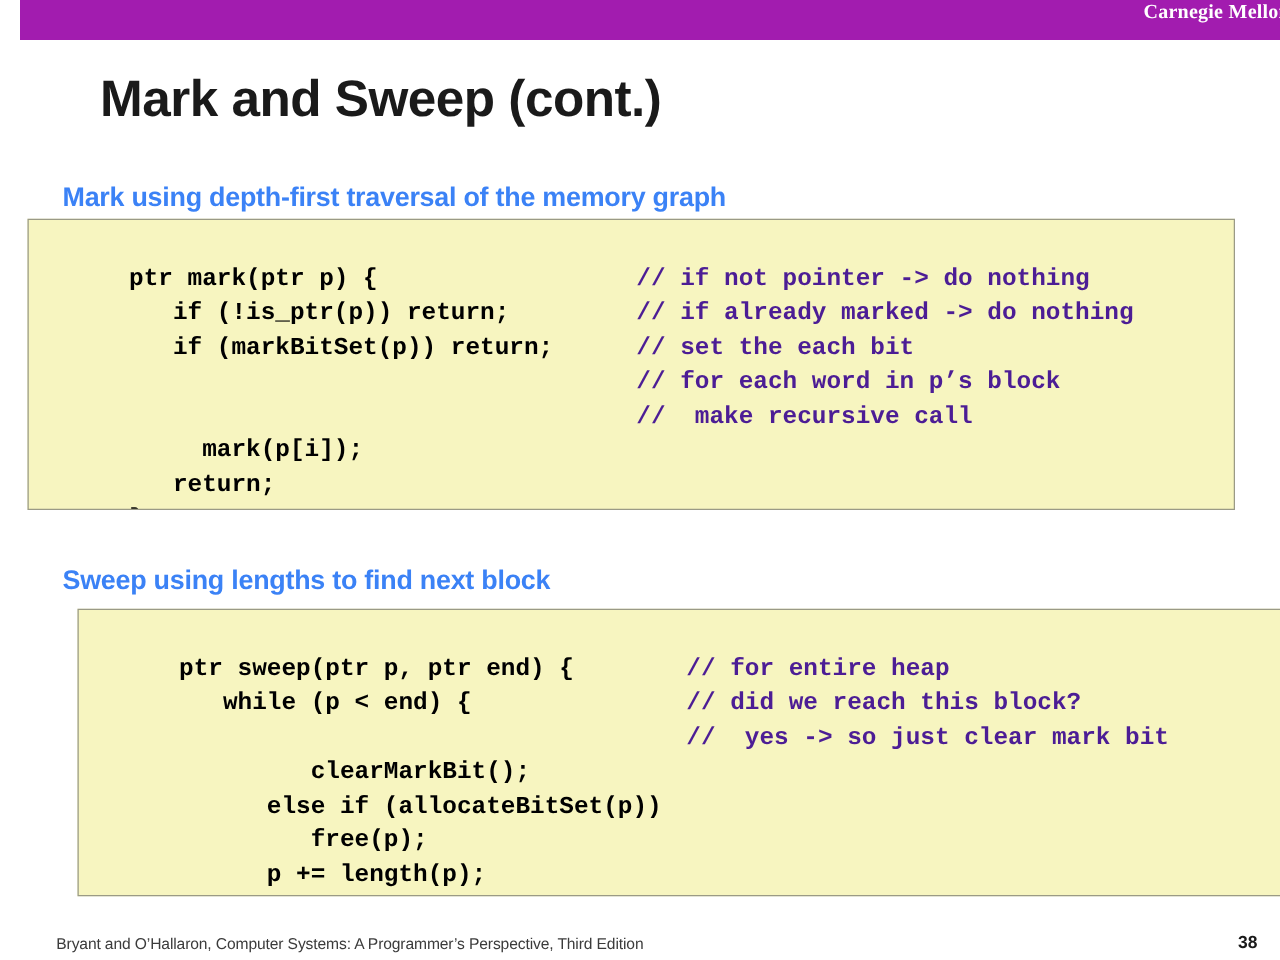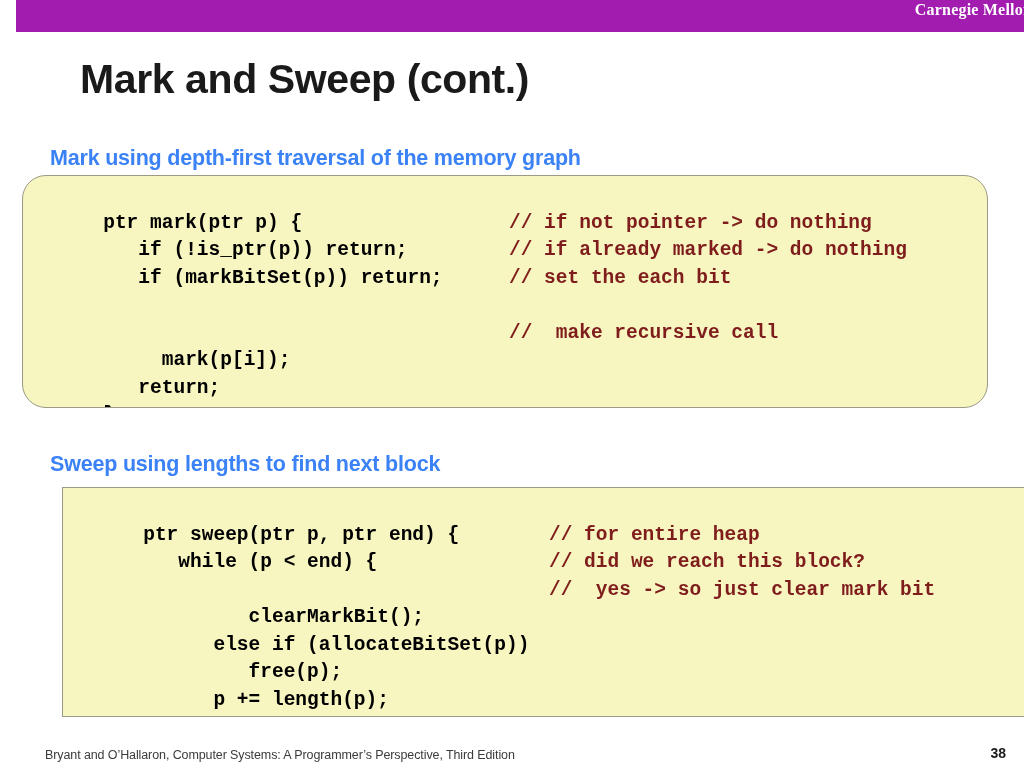--- a/index.html
+++ b/index.html
@@ -66,21 +66,20 @@
     background: #F7F5C0;
     border: 1px solid #9a9a86;
     box-sizing: border-box;
     overflow: hidden;
   }
   #code-box-mark {
     left: 22px;
     top: 175px;
     width: 966px;
     height: 233px;
-    border-radius: 24px;
   }
   #code-box-sweep {
     left: 22px;
     top: 487px;
     width: 966px;
     height: 230px;
     margin-left: 40px;
   }
   .code-lines {
     position: absolute;
@@ -99,21 +98,21 @@
     font-weight: bold;
   }
   .code-text {
     color: #000000;
     white-space: pre;
   }
   .code-comment {
     position: absolute;
     left: 476px;
     top: 0;
-    color: #7f1d1d;
+    color: #4c1d95;
     white-space: pre;
   }
 
   
   .footer-rule {
     position: absolute;
     left: 0;
     top: 735px;
     width: 1024px;
     height: 0;
@@ -160,20 +159,21 @@
       <span class="code-comment">// if not pointer -&gt; do nothing</span>
     </div>
     <div class="code-line">
       <span class="code-text">   if (markBitSet(p)) return;</span>
       <span class="code-comment">// if already marked -&gt; do nothing</span>
     </div>
     <div class="code-line">
       <span class="code-comment">// set the each bit</span>
     </div>
     <div class="code-line">
+      <span class="code-comment">// for each word in p’s block</span>
     </div>
     <div class="code-line">
       <span class="code-text">     mark(p[i]);</span>
       <span class="code-comment">//  make recursive call</span>
     </div>
     <div class="code-line">
       <span class="code-text">   return;</span>
       <span class="code-comment"></span>
     </div>
     <div class="code-line">

